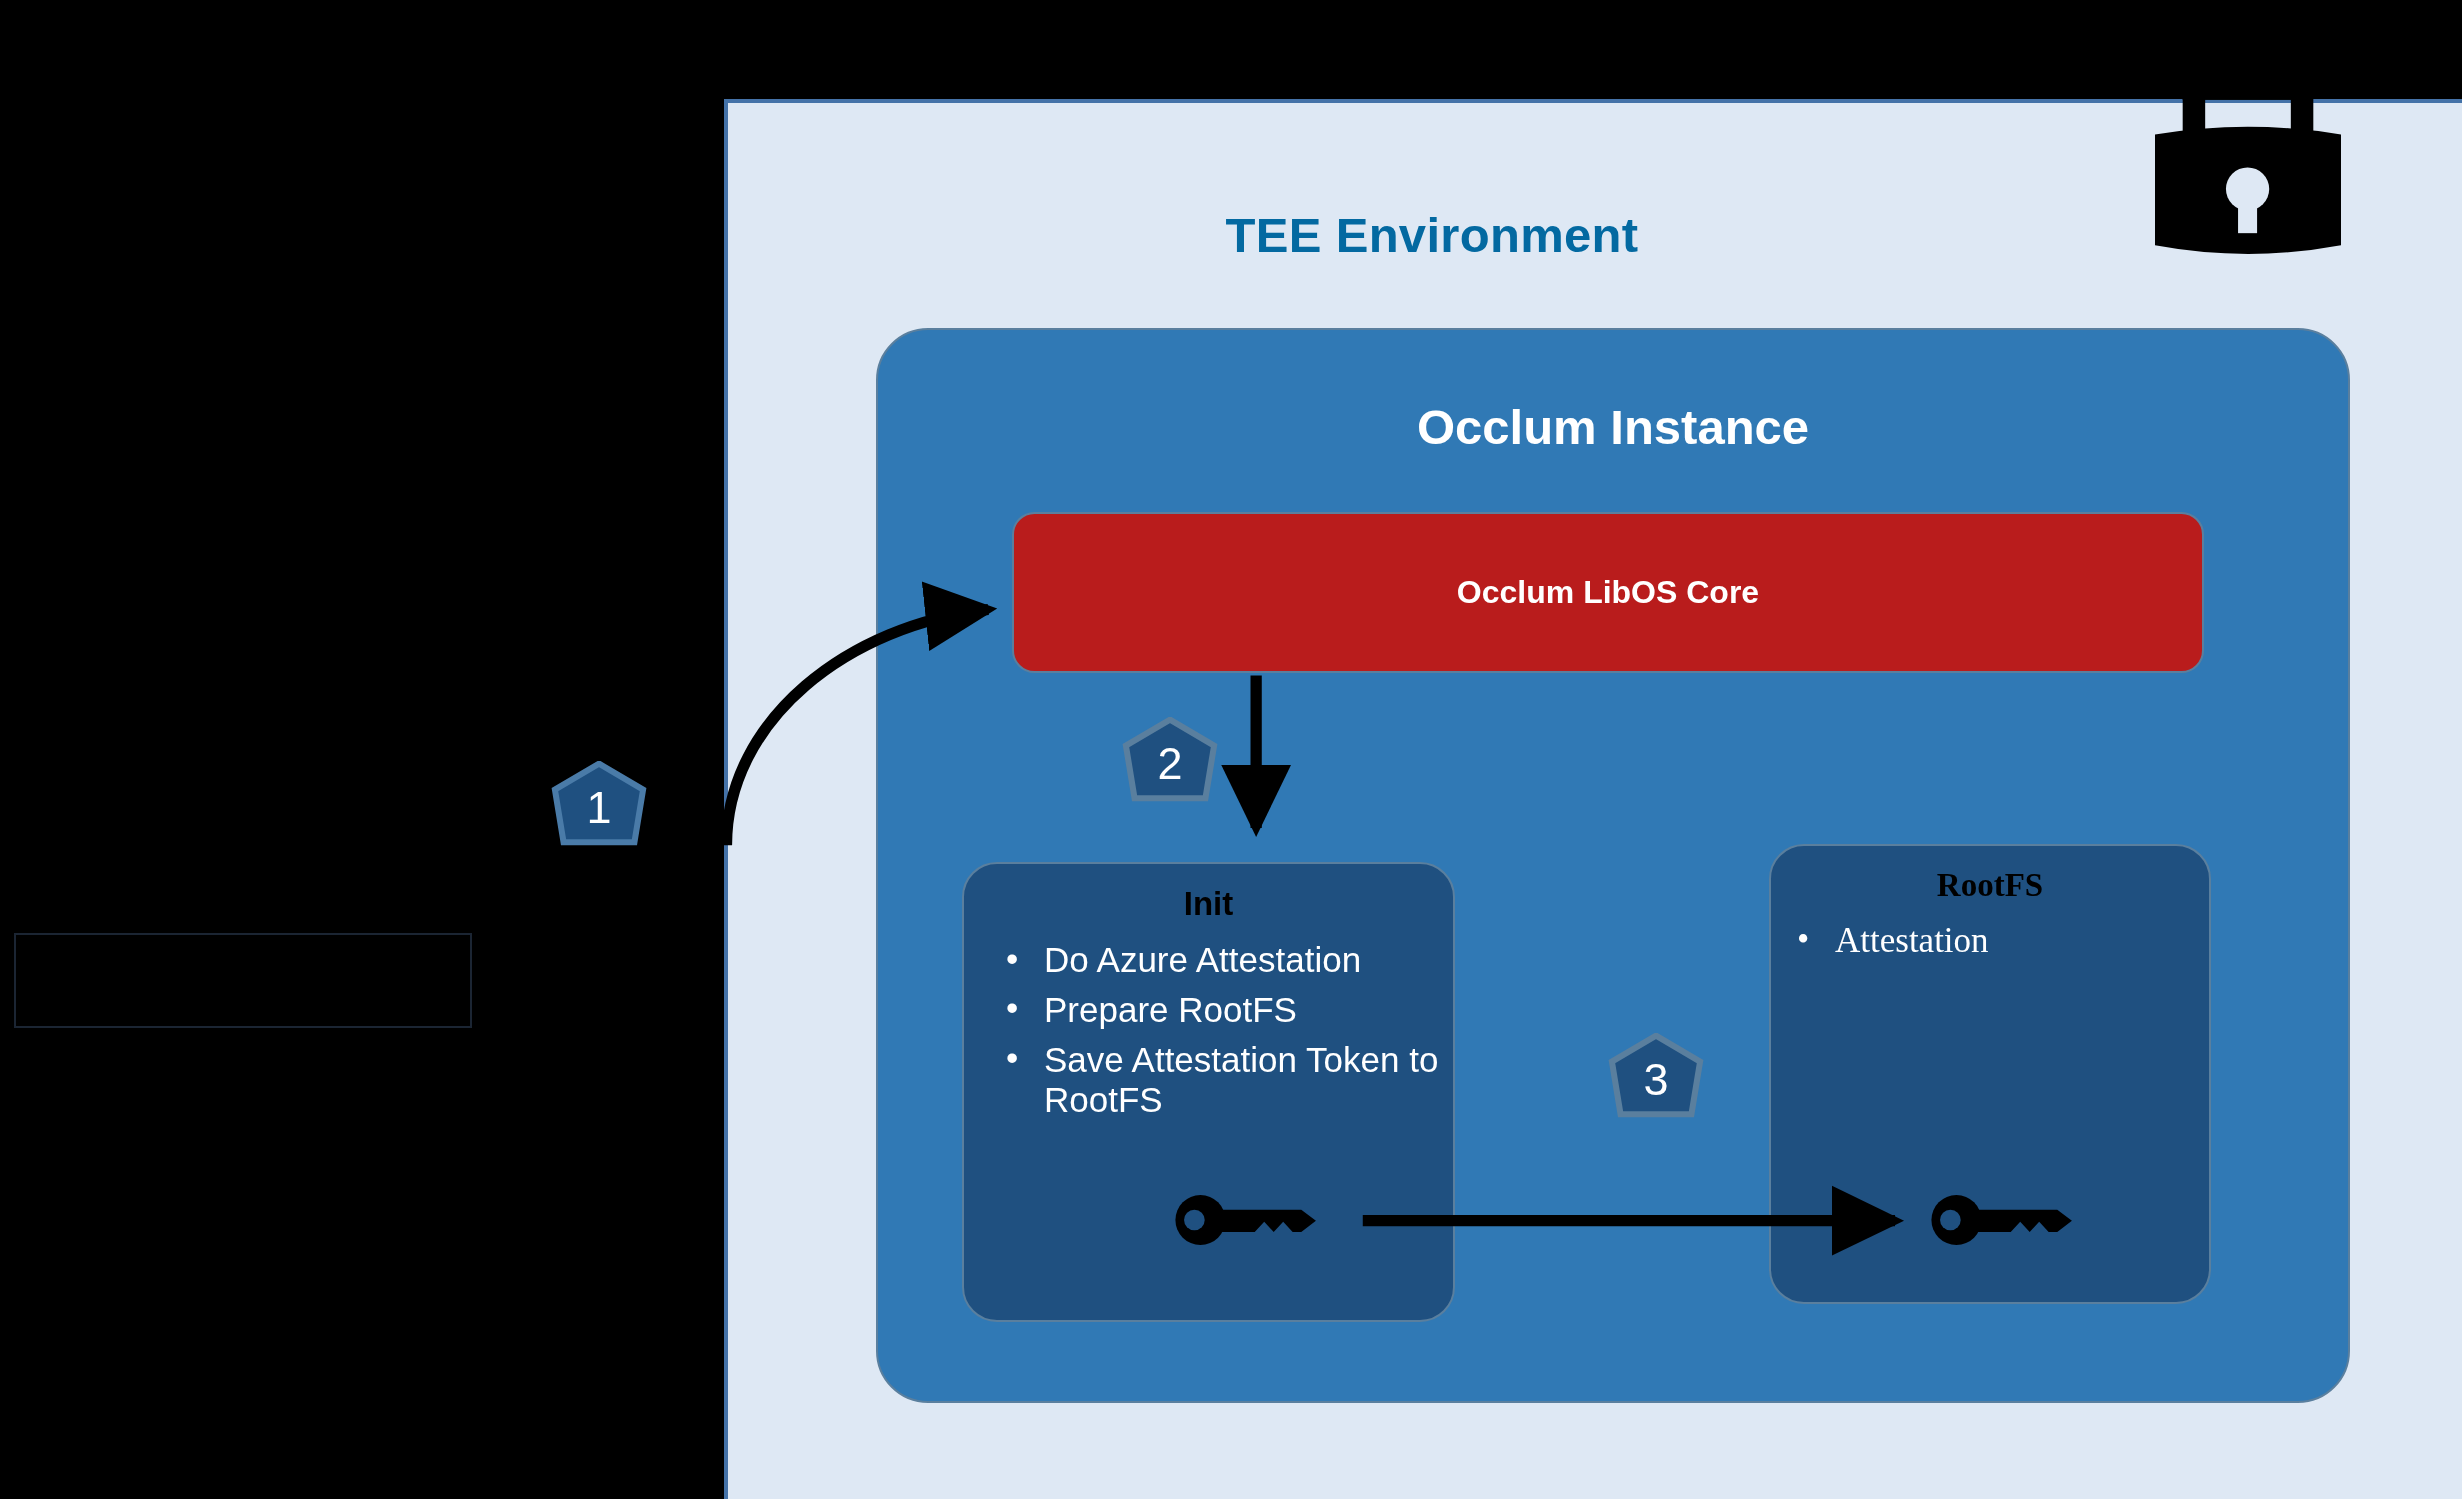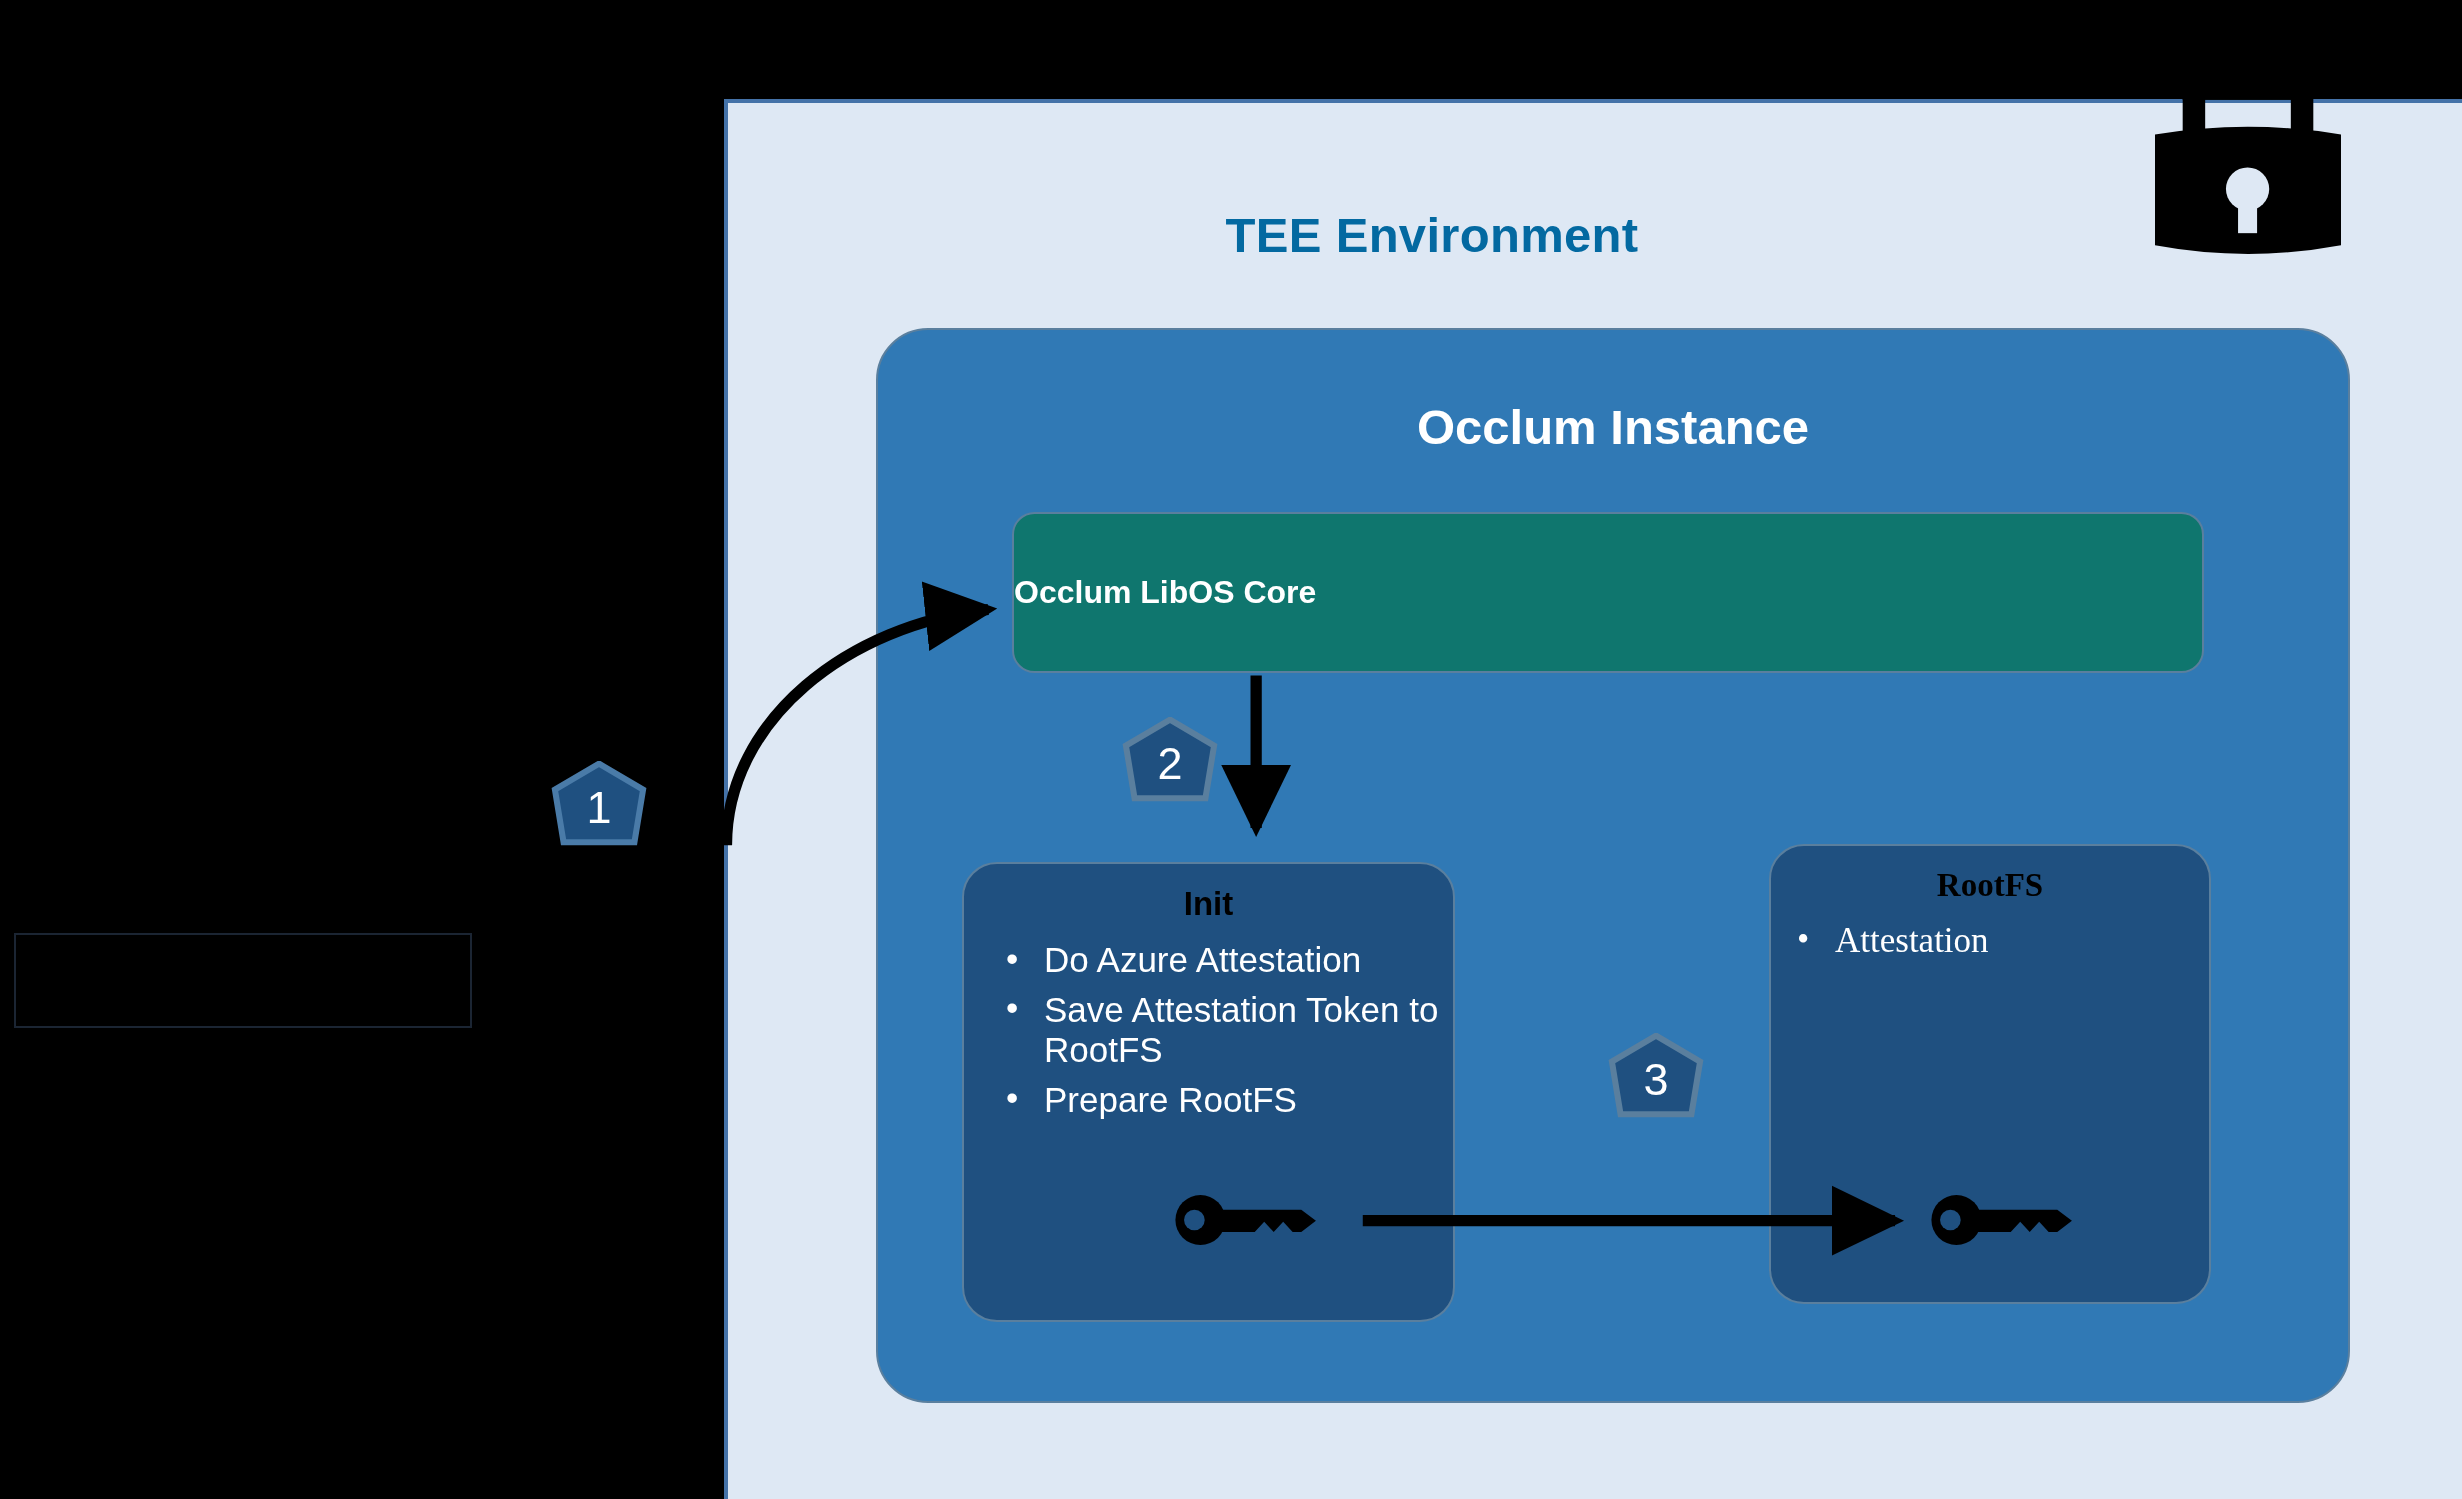--- a/index.html
+++ b/index.html
@@ -65,24 +65,24 @@
     font-size:49px;
     font-weight:bold;
     color:#ffffff;
   }
 
   
   .libos-core {
     position:absolute;
     left:1012px; top:512px;
     width:1192px; height:161px;
-    background:#0f766e;
+    background:#b91c1c;
     border:2.6px solid #5a7f9e;
     border-radius:22.5px;
-    display:flex; align-items:center; 
+    display:flex; align-items:center; justify-content:center;
   }
   .libos-core span {
     font-size:32px; font-weight:bold; color:#ffffff;
   }
 
   
   .panel {
     position:absolute;
     background:#1f5080;
     border:2.6px solid #5a7f9e;
@@ -164,22 +164,22 @@
   </div>
 
   <div class="libos-core">
     <span>Occlum LibOS Core</span>
   </div>
 
   <div class="panel panel-init">
     <div class="panel-title">Init</div>
     <ul class="panel-list">
       <li>Do Azure Attestation</li>
+      <li>Prepare RootFS</li>
       <li>Save Attestation Token to RootFS</li>
-      <li>Prepare RootFS</li>
     </ul>
   </div>
 
   <div class="panel panel-rootfs">
     <div class="panel-title">RootFS</div>
     <ul class="panel-list">
       <li>Attestation</li>
     </ul>
   </div>
 

